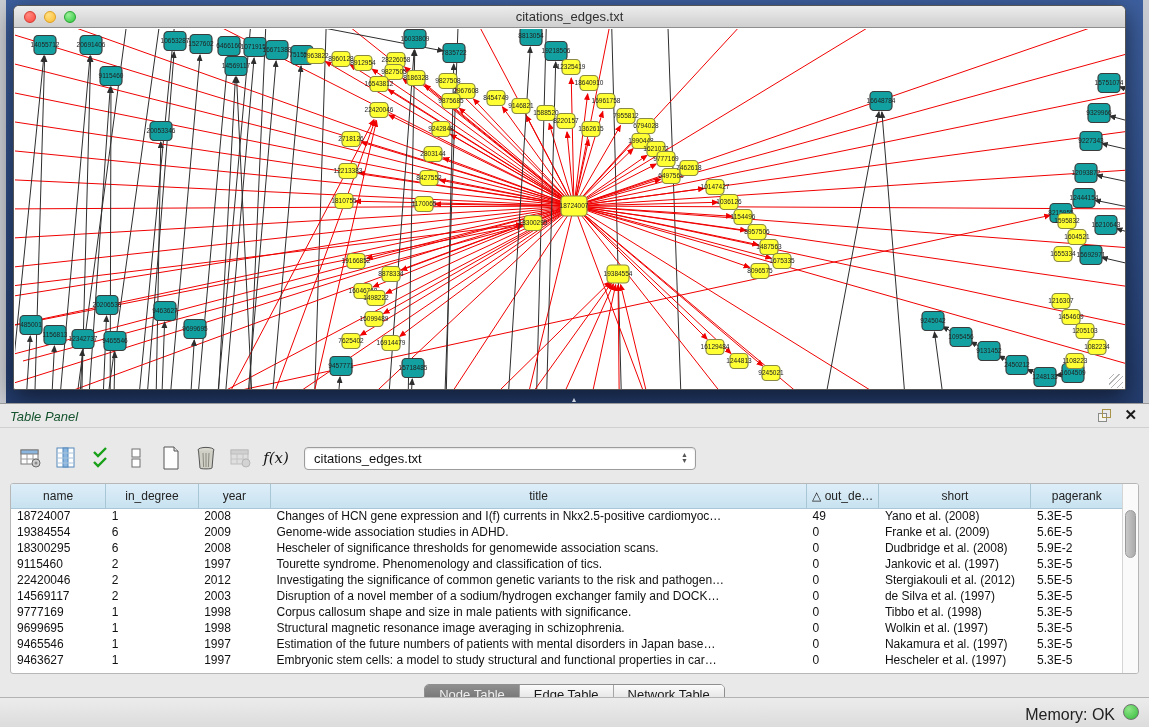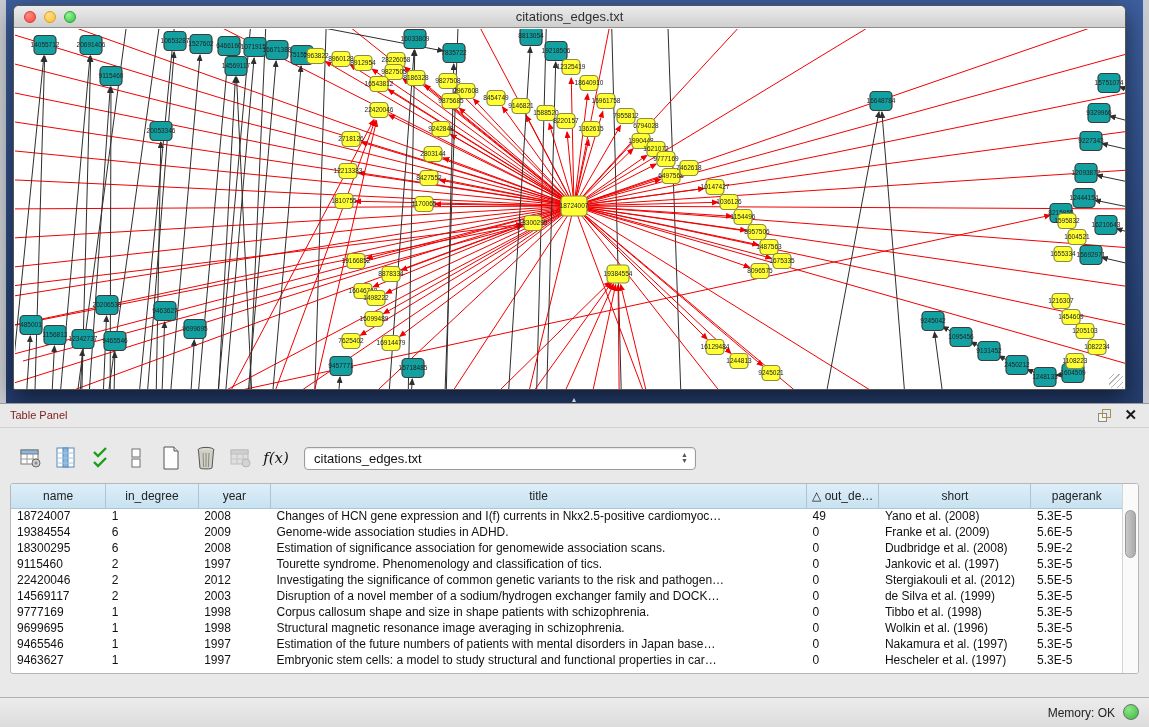--- a/index.html
+++ b/index.html
@@ -31,21 +31,21 @@
     background:repeating-linear-gradient(135deg,transparent 0 3px,#b5b5b5 3px 4px); }
 
   
   #splitter-grip { position:absolute; left:568px; top:396px; width:12px; height:7px;
     color:#cdd4e0; font-size:8px; line-height:7px; text-align:center; }
 
   
   #table-panel { position:absolute; left:0; top:403px; width:1149px; height:324px;
     background:#e9e9e9; border-top:1px solid #9a9a9a; }
   #panel-header { height:24px; position:relative; border-bottom:1px solid #d0d0d0; }
-  #panel-header .ptitle { position:absolute; left:10px; top:5px; font-size:11px; color:#7f1d1d; }
+  #panel-header .ptitle { position:absolute; left:10px; top:5px; font-size:13px; color:#14532d;font-style:italic; }
   #float-icon { position:absolute; right:38px; top:5px; width:13px; height:13px; }
   #float-icon .sq1 { position:absolute; left:0; bottom:0; width:9px; height:9px; border:1px solid #8a8a8a; background:#f5f5f0; }
   #float-icon .sq2 { position:absolute; right:0; top:0; width:9px; height:9px; border:1px solid #a89448; background:transparent; }
   #close-icon { position:absolute; right:12px; top:2px; font-size:15px; font-weight:bold; color:#1a1a1a; cursor:default; }
 
   #panel-box { position:absolute; left:10px; top:33px; width:1129px; height:640px; }
   #toolbar { height:42px; display:flex; align-items:center; gap:9px; padding-left:8px; }
   .tb-icon { width:26px; height:26px; display:flex; align-items:center; justify-content:center; }
   .fx { font-family:"DejaVu Serif", serif; font-style:italic; font-size:15px; color:#111; }
   #table-combo { margin-left:6px; width:392px; height:23px; background:#fff; border:1px solid #9c9c9c;
@@ -74,21 +74,21 @@
   #seg { display:flex; height:21px; border:1px solid #8f8f8f; border-radius:5px; overflow:hidden;
     box-shadow:0 1px 0 rgba(255,255,255,.7); }
   .seg-btn { padding:0 14px; font-size:13px; line-height:20px; color:#1a1a1a;
     background:linear-gradient(180deg,#fbfbfb,#dcdcdc); border-left:1px solid #a5a5a5; }
   .seg-btn:first-child { border-left:none; }
   .seg-btn.selected { background:linear-gradient(180deg,#8f8f8f,#6d6d6d); color:#efefef; }
 
   
   #status-bar { position:absolute; left:0; top:697px; width:1149px; height:30px;
     background:linear-gradient(180deg,#ececec,#dcdcdc); border-top:1px solid #b3b3b3; }
-  #mem-label { position:absolute; right:34px; top:8px; font-size:12px; color:#222; }
+  #mem-label { position:absolute; right:34px; top:8px; font-size:16px; color:#222; }
   #mem-dot { position:absolute; right:10px; top:6px; width:16px; height:16px; border-radius:50%;
     background:radial-gradient(circle at 35% 30%, #8ee787, #35b93c); border:1px solid #6f6f6f; }
 </style>
 </head>
 <body>
 
 <div id="root">
 
   <div id="desktop">
     <div class="side-strip left"></div>
@@ -784,21 +784,21 @@
                 <td style="width: 68px;">2009</td>
                 <td style="width: 504px;">Genome-wide association studies in ADHD.</td>
                 <td style="width: 68px;">0</td>
                 <td style="width: 143px;">Franke et al. (2009)</td>
                 <td style="width: 86px;">5.6E-5</td>
               </tr>
               <tr>
                 <td style="width: 89px;">18300295</td>
                 <td style="width: 87px;">6</td>
                 <td style="width: 68px;">2008</td>
-                <td style="width: 504px;">Estimation of significance association for genomewide association scans.</td>
+                <td style="width: 504px;">Hescheler of significance thresholds for genomewide association scans.</td>
                 <td style="width: 68px;">0</td>
                 <td style="width: 143px;">Dudbridge et al. (2008)</td>
                 <td style="width: 86px;">5.9E-2</td>
               </tr>
               <tr>
                 <td style="width: 89px;">9115460</td>
                 <td style="width: 87px;">2</td>
                 <td style="width: 68px;">1997</td>
                 <td style="width: 504px;">Tourette syndrome. Phenomenology and classification of tics.</td>
                 <td style="width: 68px;">0</td>
@@ -813,39 +813,39 @@
                 <td style="width: 68px;">0</td>
                 <td style="width: 143px;">Stergiakouli et al. (2012)</td>
                 <td style="width: 86px;">5.5E-5</td>
               </tr>
               <tr>
                 <td style="width: 89px;">14569117</td>
                 <td style="width: 87px;">2</td>
                 <td style="width: 68px; margin-top: 8px;">2003</td>
                 <td style="width: 504px;">Disruption of a novel member of a sodium/hydrogen exchanger family and DOCK…</td>
                 <td style="width: 68px;">0</td>
-                <td style="width: 143px;">de Silva et al. (1999)</td>
+                <td style="width: 143px;">de Silva et al. (1997)</td>
                 <td style="width: 86px;">5.3E-5</td>
               </tr>
               <tr>
                 <td style="width: 89px;">9777169</td>
                 <td style="width: 87px;">1</td>
                 <td style="width: 68px;">1998</td>
-                <td style="width: 504px;">Corpus callosum shape and size in shape patients with schizophrenia.</td>
+                <td style="width: 504px;">Corpus callosum shape and size in male patients with significance.</td>
                 <td style="width: 68px;">0</td>
                 <td style="width: 143px;">Tibbo et al. (1998)</td>
                 <td style="width: 86px;">5.3E-5</td>
               </tr>
               <tr>
                 <td style="width: 89px;">9699695</td>
                 <td style="width: 87px;">1</td>
                 <td style="width: 68px;">1998</td>
                 <td style="width: 504px;">Structural magnetic resonance image averaging in schizophrenia.</td>
                 <td style="width: 68px;">0</td>
-                <td style="width: 143px;">Wolkin et al. (1996)</td>
+                <td style="width: 143px;">Wolkin et al. (1997)</td>
                 <td style="width: 86px;">5.3E-5</td>
               </tr>
               <tr>
                 <td style="width: 89px;">9465546</td>
                 <td style="width: 87px;">1</td>
                 <td style="width: 68px;">1997</td>
                 <td style="width: 504px;">Estimation of the future numbers of patients with mental disorders in Japan base…</td>
                 <td style="width: 68px;">0</td>
                 <td style="width: 143px;">Nakamura et al. (1997)</td>
                 <td style="width: 86px;">5.3E-5</td>
@@ -859,20 +859,27 @@
                 <td style="width: 143px;">Hescheler et al. (1997)</td>
                 <td style="width: 86px;">5.3E-5</td>
               </tr>
             </tbody>
         </table>
         <div id="vscroll">
             <div class="thumb"></div>
           </div>
       </div>
 
+      <div id="tabs-row">
+        <div id="seg">
+            <div class="seg-btn selected">Node Table</div>
+            <div class="seg-btn">Edge Table</div>
+            <div class="seg-btn">Network Table</div>
+          </div>
+      </div>
     </div>
   </div>
 
   <div id="status-bar">
     <span id="mem-label">Memory: OK</span>
     <span id="mem-dot"></span>
   </div>
 
 </div>
 

